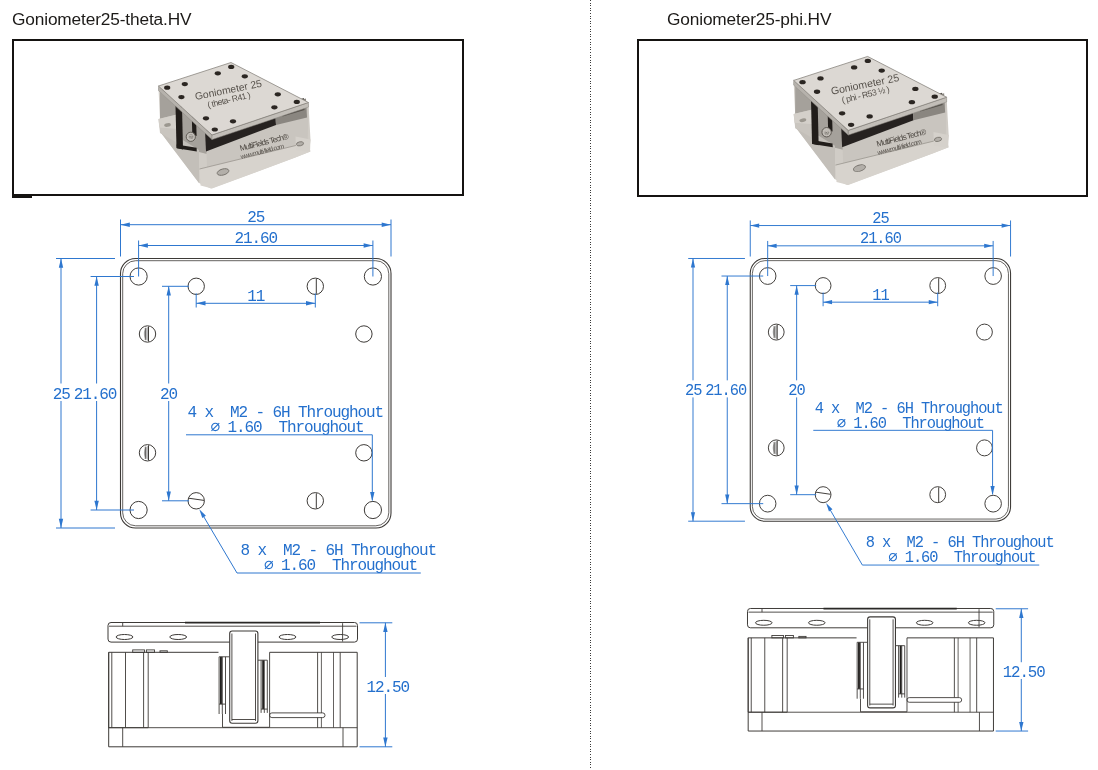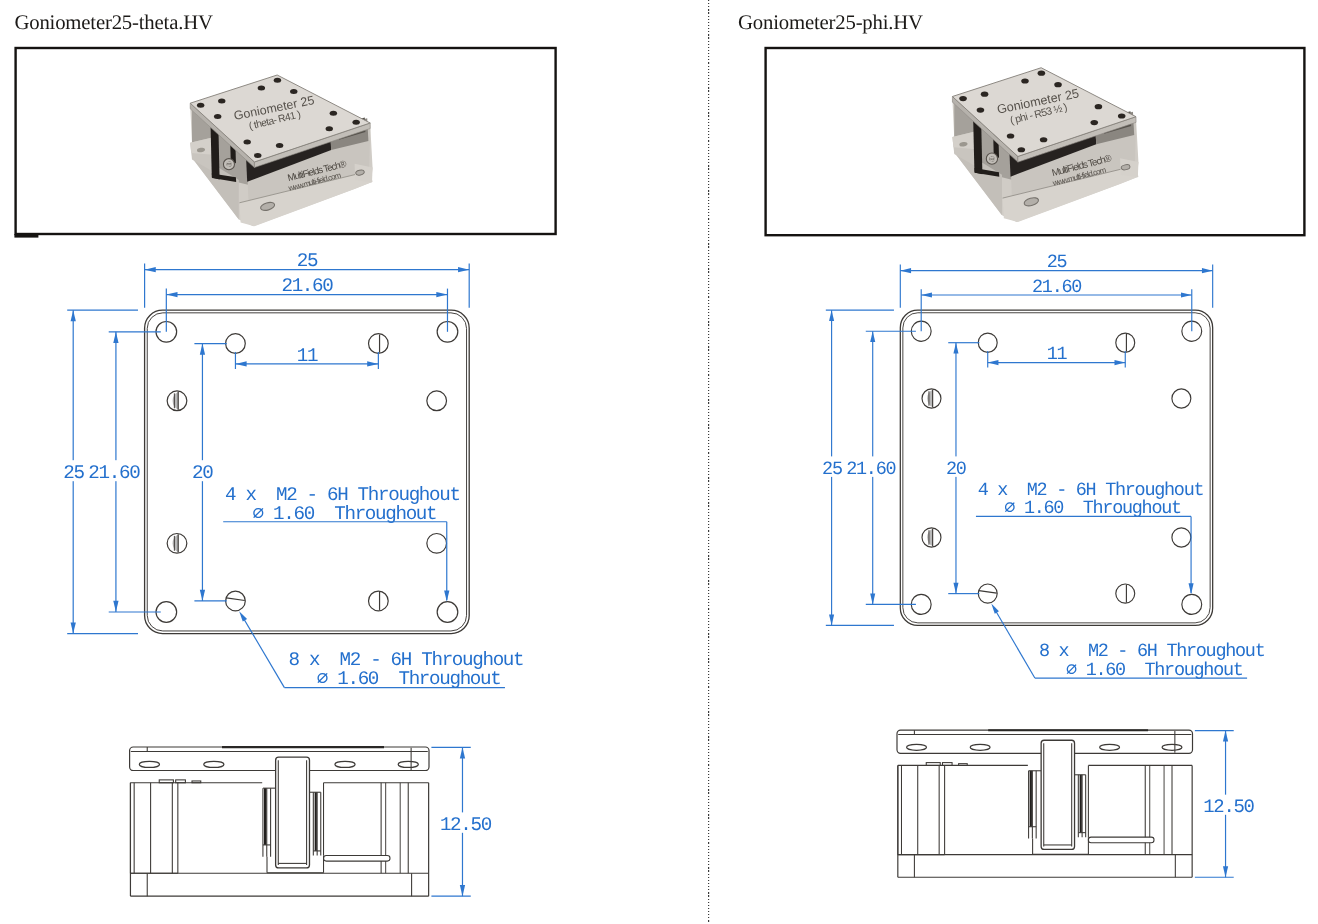--- a/index.html
+++ b/index.html
@@ -1,21 +1,21 @@
 <!DOCTYPE html>
 <html><head><meta charset="utf-8"><style>
 html,body{margin:0;padding:0;width:1098px;height:770px;background:#ffffff;overflow:hidden}
-.title{position:absolute;font-family:Liberation Serif, serif;font-size:17.3px;letter-spacing:-0.15px;color:#1c1a18;white-space:nowrap}
+.title{position:absolute;font-family:Liberation Sans, sans-serif;font-size:17.3px;letter-spacing:-0.15px;color:#1c1a18;white-space:nowrap}
 .box{position:absolute;border:2px solid #151311;background:#fff}
 .dots{position:absolute;left:590px;top:0;width:1px;height:770px;
 background:repeating-linear-gradient(to bottom,#3a3a3a 0,#3a3a3a 1px,transparent 1px,transparent 2.6px)}
 </style></head>
 <body>
 <div class="title" style="left:12px;top:8.7px">Goniometer25-theta.HV</div>
-<div class="title" style="left:615px;top:8.7px">Goniometer25-phi.HV</div>
+<div class="title" style="left:667px;top:8.7px">Goniometer25-phi.HV</div>
 <div class="box" style="left:12px;top:39px;width:448px;height:153px"></div>
 <div class="box" style="left:637px;top:39px;width:447px;height:154px"></div>
 <div class="dots"></div>
 <div style="position:absolute;left:12px;top:195px;width:20px;height:3.2px;background:#151311"></div>
 <svg width="1098" height="770" viewBox="0 0 1098 770" style="position:absolute;left:0;top:0">
     <g>
       <rect x="120.5" y="258.5" width="270.5" height="269.5" rx="15" fill="#ffffff" stroke="#3d3a37" stroke-width="1.1"></rect>
       <rect x="122.7" y="260.7" width="266.1" height="265.1" rx="13" fill="none" stroke="#3d3a37" stroke-width="0.8"></rect>
       <circle cx="138.6" cy="276.5" r="8.6" fill="#ffffff" stroke="#3d3a37" stroke-width="1.0"></circle>
       <circle cx="372.9" cy="276.5" r="8.6" fill="#ffffff" stroke="#3d3a37" stroke-width="1.0"></circle>

